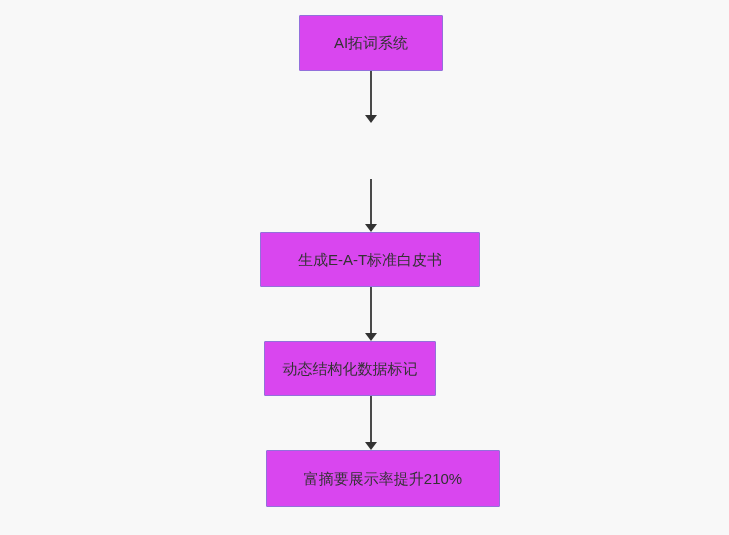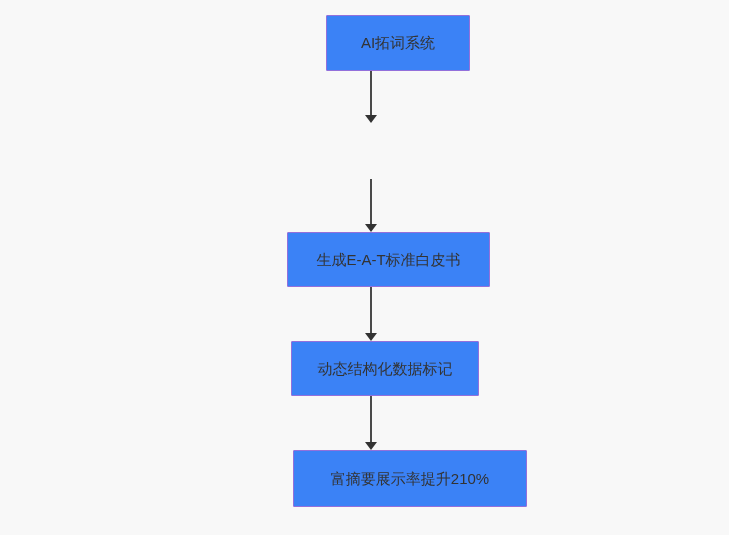--- a/index.html
+++ b/index.html
@@ -15,28 +15,27 @@
   }
   .canvas {
     position: relative;
     width: 729px;
     height: 535px;
     background: #f8f8f8;
   }
   .node {
     position: absolute;
     box-sizing: border-box;
-    background: #3b82f6;
+    background: #d946ef;
     border: 1px solid #9370DB;
     border-radius: 1px;
     display: flex;
     align-items: center;
     justify-content: center;
     text-align: center;
-    margin-left: 27px;
   }
   .node-label {
     color: #333333;
     font-size: 15px;
     line-height: 1.2;
     white-space: nowrap;
   }
   .edge-line {
     position: absolute;
     width: 2px;
@@ -60,28 +59,28 @@
     <span class="node-label">AI拓词系统</span>
   </div>
 
   <div class="edge-line" style="left:370px; top:71px; height:44px;"></div>
   <div class="edge-arrowhead" style="left:365px; top:115px;"></div>
 
 
   <div class="edge-line" style="left:370px; top:179px; height:45px;"></div>
   <div class="edge-arrowhead" style="left:365px; top:224px;"></div>
 
-  <div class="node" style="left:260px; top:232px; width:203px; height:55px;">
+  <div class="node" style="left:260px; top:232px; width:220px; height:55px;">
     <span class="node-label">生成E-A-T标准白皮书</span>
   </div>
 
   <div class="edge-line" style="left:370px; top:287px; height:46px;"></div>
   <div class="edge-arrowhead" style="left:365px; top:333px;"></div>
 
-  <div class="node" style="left:264px; top:341px; width:188px; height:55px;">
+  <div class="node" style="left:264px; top:341px; width:172px; height:55px;">
     <span class="node-label">动态结构化数据标记</span>
   </div>
 
   <div class="edge-line" style="left:370px; top:396px; height:46px;"></div>
   <div class="edge-arrowhead" style="left:365px; top:442px;"></div>
 
   <div class="node" style="left:266px; top:450px; width:234px; height:57px;">
     <span class="node-label">富摘要展示率提升210%</span>
   </div>
 

